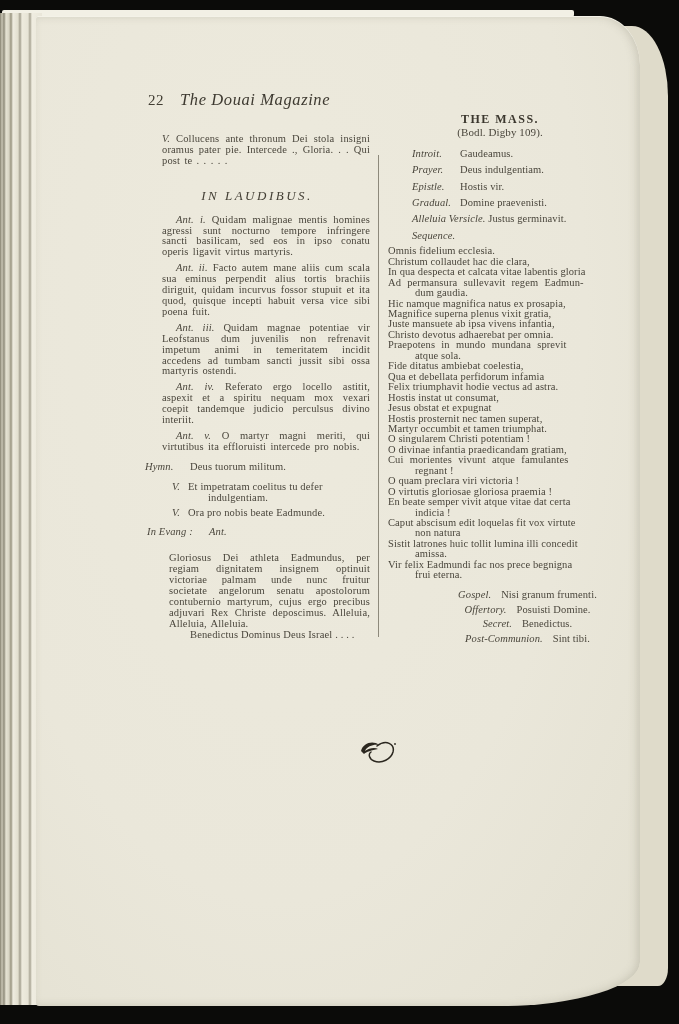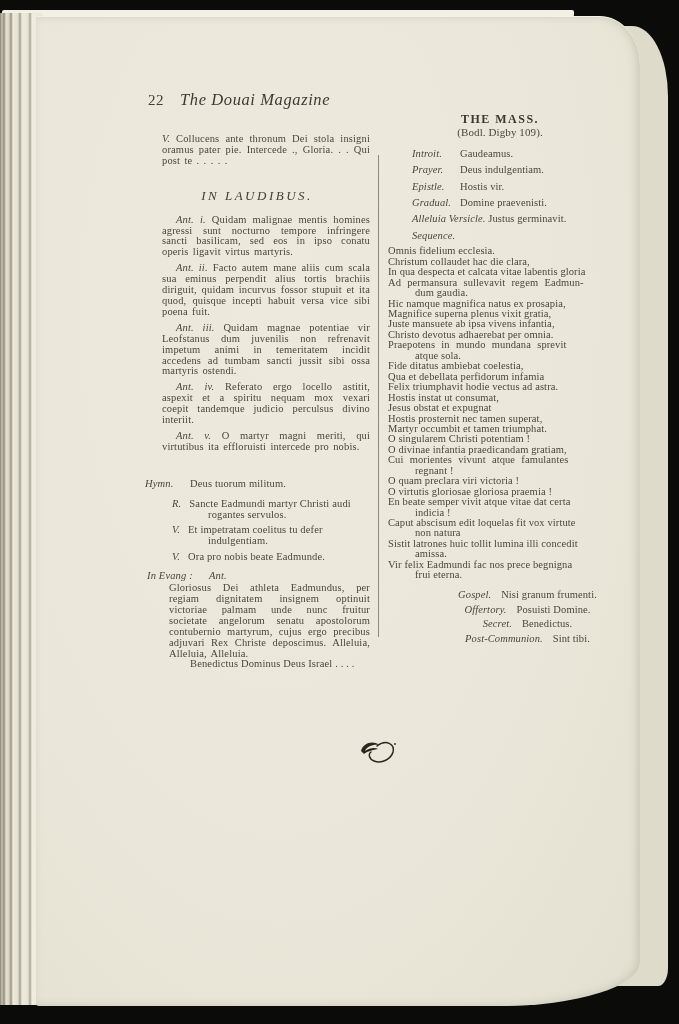--- a/index.html
+++ b/index.html
@@ -37,25 +37,25 @@
   .divider { position:absolute; left:342px; top:139px; width:1px; height:482px;
              background:#8d897b; }
 
   .it { font-style:italic; }
   p.para { text-align:justify; word-spacing:1.5px; margin-bottom:5px; }
   p.versicle { margin-bottom:24px; }
   .laudibus { font-style:italic; font-weight:normal; font-size:13px;
               letter-spacing:2.5px; text-align:center; padding-right:18px;
               margin-bottom:13px; color:#423e34; }
   p.ant { text-indent:14px; }
-  .hymn-row { margin-left:-17px; margin-top:26px; margin-bottom:9px; }
+  .hymn-row { margin-left:-17px; margin-top:9px; margin-bottom:9px; }
   .lbl-wide { display:inline-block; min-width:45px; font-style:italic; }
   .resp { padding-left:46px; text-indent:-36px; margin-bottom:5px; }
   .resp .lbl-run { margin-right:8px; }
-  .evang-row { margin-left:-15px; margin-top:8px; margin-bottom:1px; }
+  .evang-row { margin-left:-15px; margin-top:8px; margin-bottom:15px; }
   .evang-row .lbl-evang { display:inline-block; min-width:62px; font-style:italic; }
   p.gospel-ant { margin-left:7px; text-align:justify; word-spacing:1.5px; margin-bottom:0; }
   .benedictus { text-indent:28px; }
 
   .mass-head { font-size:12px; font-weight:bold; letter-spacing:1.5px;
                text-align:center; padding-right:28px; color:#3b372e; }
   .mass-sub { font-size:11px; text-align:center; padding-right:28px; margin-top:2px; }
   .mass-list { margin-top:8px; }
   .mass-row { margin-left:24px; line-height:16.4px; white-space:nowrap; }
   .mass-row .lbl { display:inline-block; min-width:48px; font-style:italic; }
@@ -88,21 +88,20 @@
     <h3 class="laudibus">IN LAUDIBUS.</h3>
 
     <p class="para ant"><span class="it">Ant. i.</span> <span>Quidam malignae mentis homines agressi sunt nocturno tempore infringere sancti basilicam, sed eos in ipso conatu operis ligavit virtus martyris.</span></p>
     <p class="para ant"><span class="it">Ant. ii.</span> <span>Facto autem mane aliis cum scala sua eminus perpendit alius tortis brachiis diriguit, quidam incurvus fossor stupuit et ita quod, quisque incepti habuit versa vice sibi poena fuit.</span></p>
     <p class="para ant"><span class="it">Ant. iii.</span> <span>Quidam magnae potentiae vir Leofstanus dum juvenilis non refrenavit impetum animi in temeritatem incidit accedens ad tumbam sancti jussit sibi ossa martyris ostendi.</span></p>
     <p class="para ant"><span class="it">Ant. iv.</span> <span>Referato ergo locello astitit, aspexit et a spiritu nequam mox vexari coepit tandemque judicio perculsus divino interiit.</span></p>
     <p class="para ant"><span class="it">Ant. v.</span> <span>O martyr magni meriti, qui virtutibus ita effloruisti intercede pro nobis.</span></p>
 
     <div class="hymn-row"><span class="lbl-wide">Hymn.</span><span>Deus tuorum militum.</span></div>
 
-    <p class="resp"><span class="it lbl-run">R.</span><span>Sancte Eadmundi martyr Christi audi rogantes servulos.</span></p>
     <p class="resp"><span class="it lbl-run">V.</span><span>Et impetratam coelitus tu defer indulgentiam.</span></p>
     <p class="resp"><span class="it lbl-run">V.</span><span>Ora pro nobis beate Eadmunde.</span></p>
 
     <div class="evang-row"><span class="lbl-evang">In Evang :</span><span class="it">Ant.</span></div>
 
     <p class="para gospel-ant">Gloriosus Dei athleta Eadmundus, per regiam dignitatem insignem optinuit victoriae palmam unde nunc fruitur societate angelorum senatu apostolorum contubernio martyrum, cujus ergo precibus adjuvari Rex Christe deposcimus.  Alleluia, Alleluia, Alleluia.</p>
     <div class="benedictus">Benedictus Dominus Deus Israel . . . .</div>
   </div>
 
   <div class="divider"></div>

